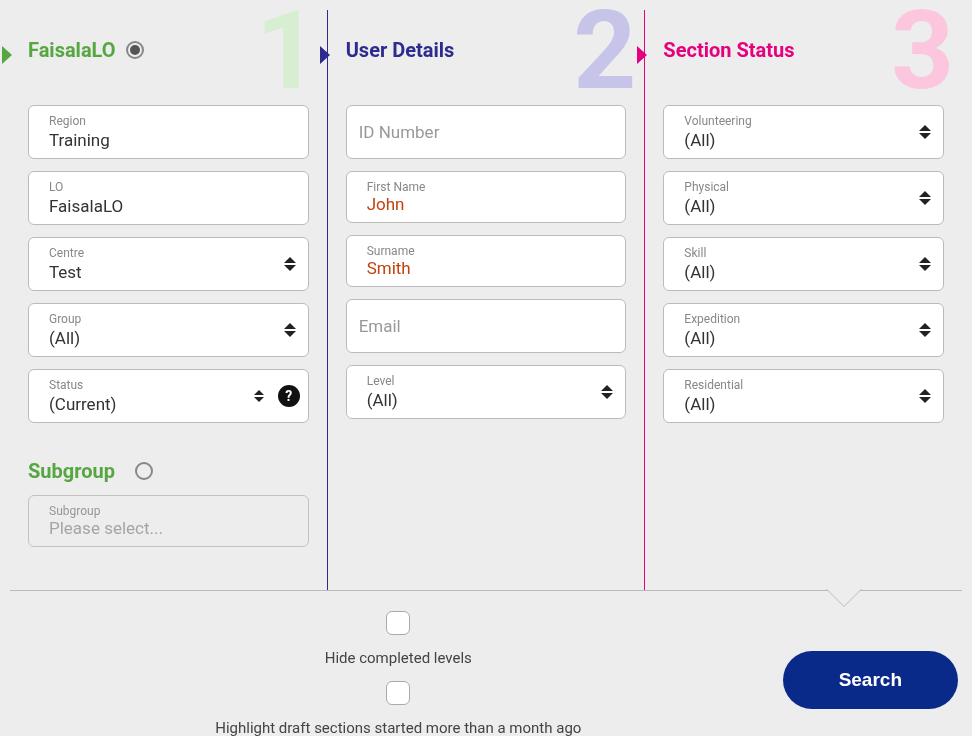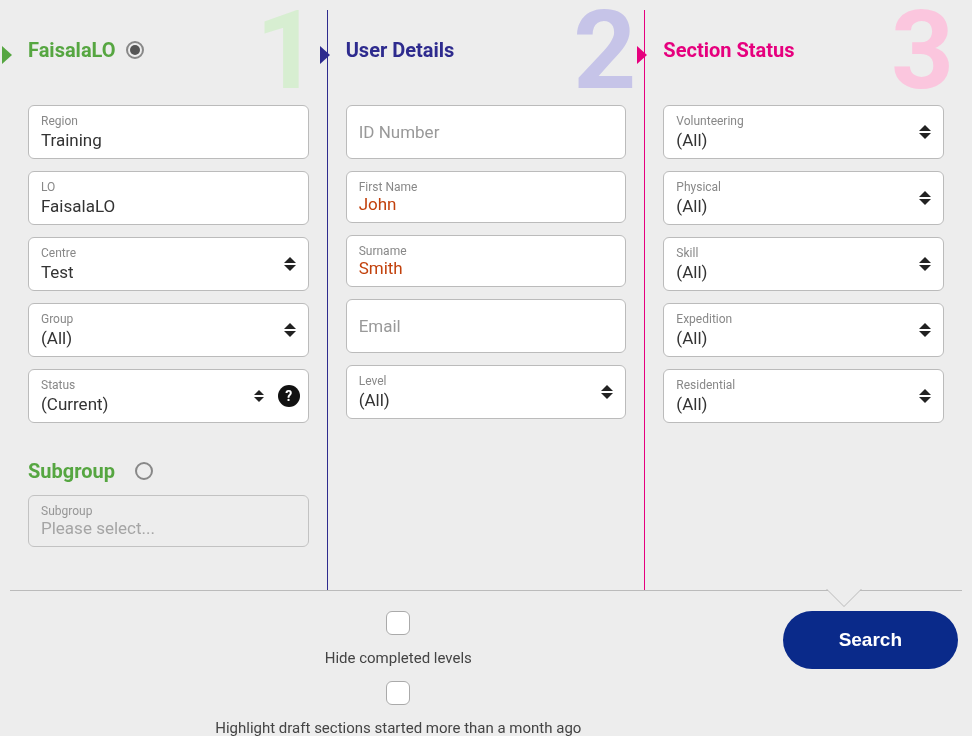--- a/index.html
+++ b/index.html
@@ -79,21 +79,21 @@
   position: absolute;
   top: 2px; left: 2px; right: 2px; bottom: 2px;
   background: #555;
   border-radius: 50%;
 }
 
 .field {
   background: #fff;
   border: 1px solid #bbb;
   border-radius: 6px;
-  padding: 8px 12px;
+  padding: 8px 20px;
   margin-bottom: 12px;
   position: relative;
 }
 .field.disabled { background: #ededed; opacity: 0.85; }
 .field-label {
   font-size: 12px;
   color: #888;
   display: block;
 }
 .field-value {
@@ -230,20 +230,21 @@
 
 .search-btn {
   background: #0a2a8a;
   color: #fff;
   font-size: 19px;
   font-weight: 600;
   border: none;
   border-radius: 30px;
   padding: 18px 56px;
   cursor: pointer;
+  margin-top: 40px;
 }
 </style>
 </head>
 <body>
 
 <div class="columns">
 
   <div class="col col1">
     <div class="col-header">
       <span class="big-num">1</span>

